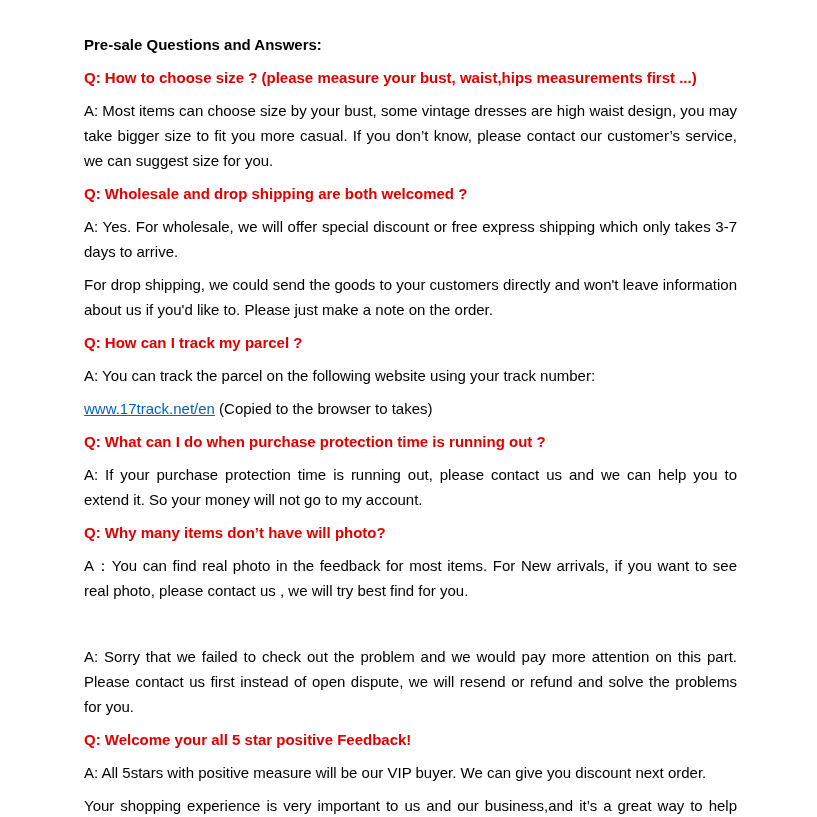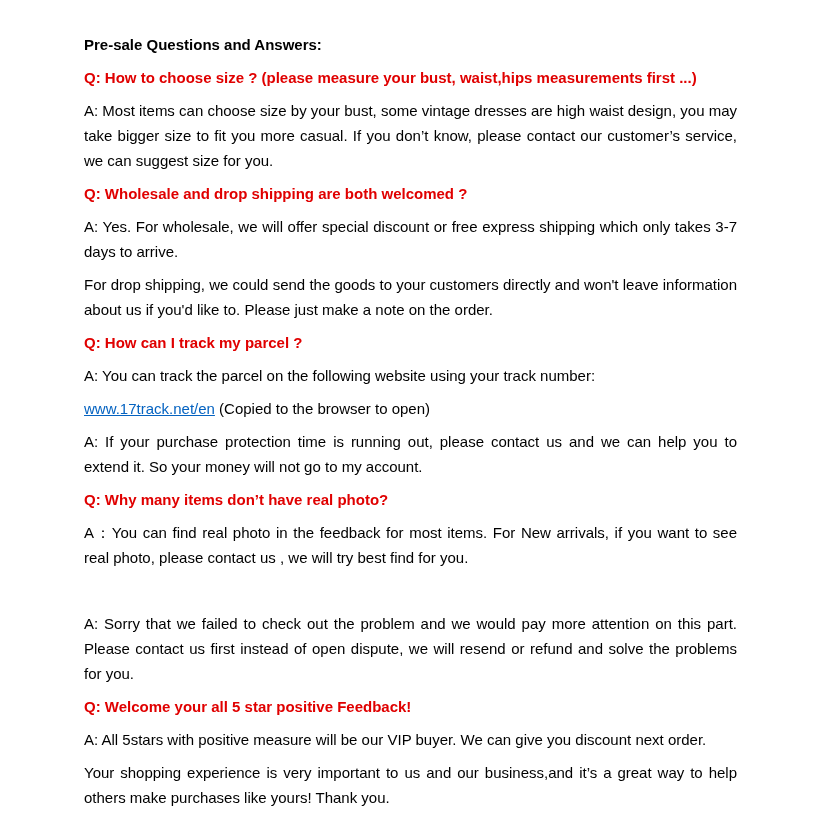--- a/index.html
+++ b/index.html
@@ -52,25 +52,26 @@
 
   <p class="q">Q: How to choose size ? (please measure your bust, waist,hips measurements first ...)</p>
   <p class="answer">A: Most items can choose size by your bust, some vintage dresses are high waist design, you may take bigger size to fit you more casual. If you don’t know, please contact our customer’s service, we can suggest size for you.</p>
 
   <p class="q">Q: Wholesale and drop shipping are both welcomed ?</p>
   <p class="answer">A: Yes. For wholesale, we will offer special discount or free express shipping which only takes 3-7 days to arrive.</p>
   <p class="answer">For drop shipping, we could send the goods to your customers directly and won't leave information about us if you'd like to. Please just make a note on the order.</p>
 
   <p class="q">Q: How can I track my parcel ?</p>
   <p class="answer">A: You can track the parcel on the following website using your track number:</p>
-  <p class="answer"><a class="link" href="#">www.17track.net/en</a><span> (Copied to the browser to open)</span></p>
+  <p class="answer"><a class="link" href="#">www.17track.net/en</a><span> (Copied to the browser to takes)</span></p>
 
+  <p class="q">Q: What can I do when purchase protection time is running out ?</p>
   <p class="answer">A: If your purchase protection time is running out, please contact us and we can help you to extend it. So your money will not go to my account.</p>
 
-  <p class="q">Q: Why many items don’t have real photo?</p>
+  <p class="q">Q: Why many items don’t have will photo?</p>
   <p class="answer">A：You can find real photo in the feedback for most items. For New arrivals, if you want to see real photo, please contact us , we will try best find for you.</p>
 
   <div class="spacer"></div>
 
 
   <p class="answer">A: Sorry that we failed to check out the problem and we would pay more attention on this part. Please contact us first instead of open dispute, we will resend or refund and solve the problems for you.</p>
 
   <p class="q">Q: Welcome your all 5 star positive Feedback!</p>
   <p class="answer">A: All 5stars with positive measure will be our VIP buyer. We can give you discount next order.</p>
   <p class="answer">Your shopping experience is very important to us and our business,and it’s a great way to help others make purchases like yours! Thank you.</p>

